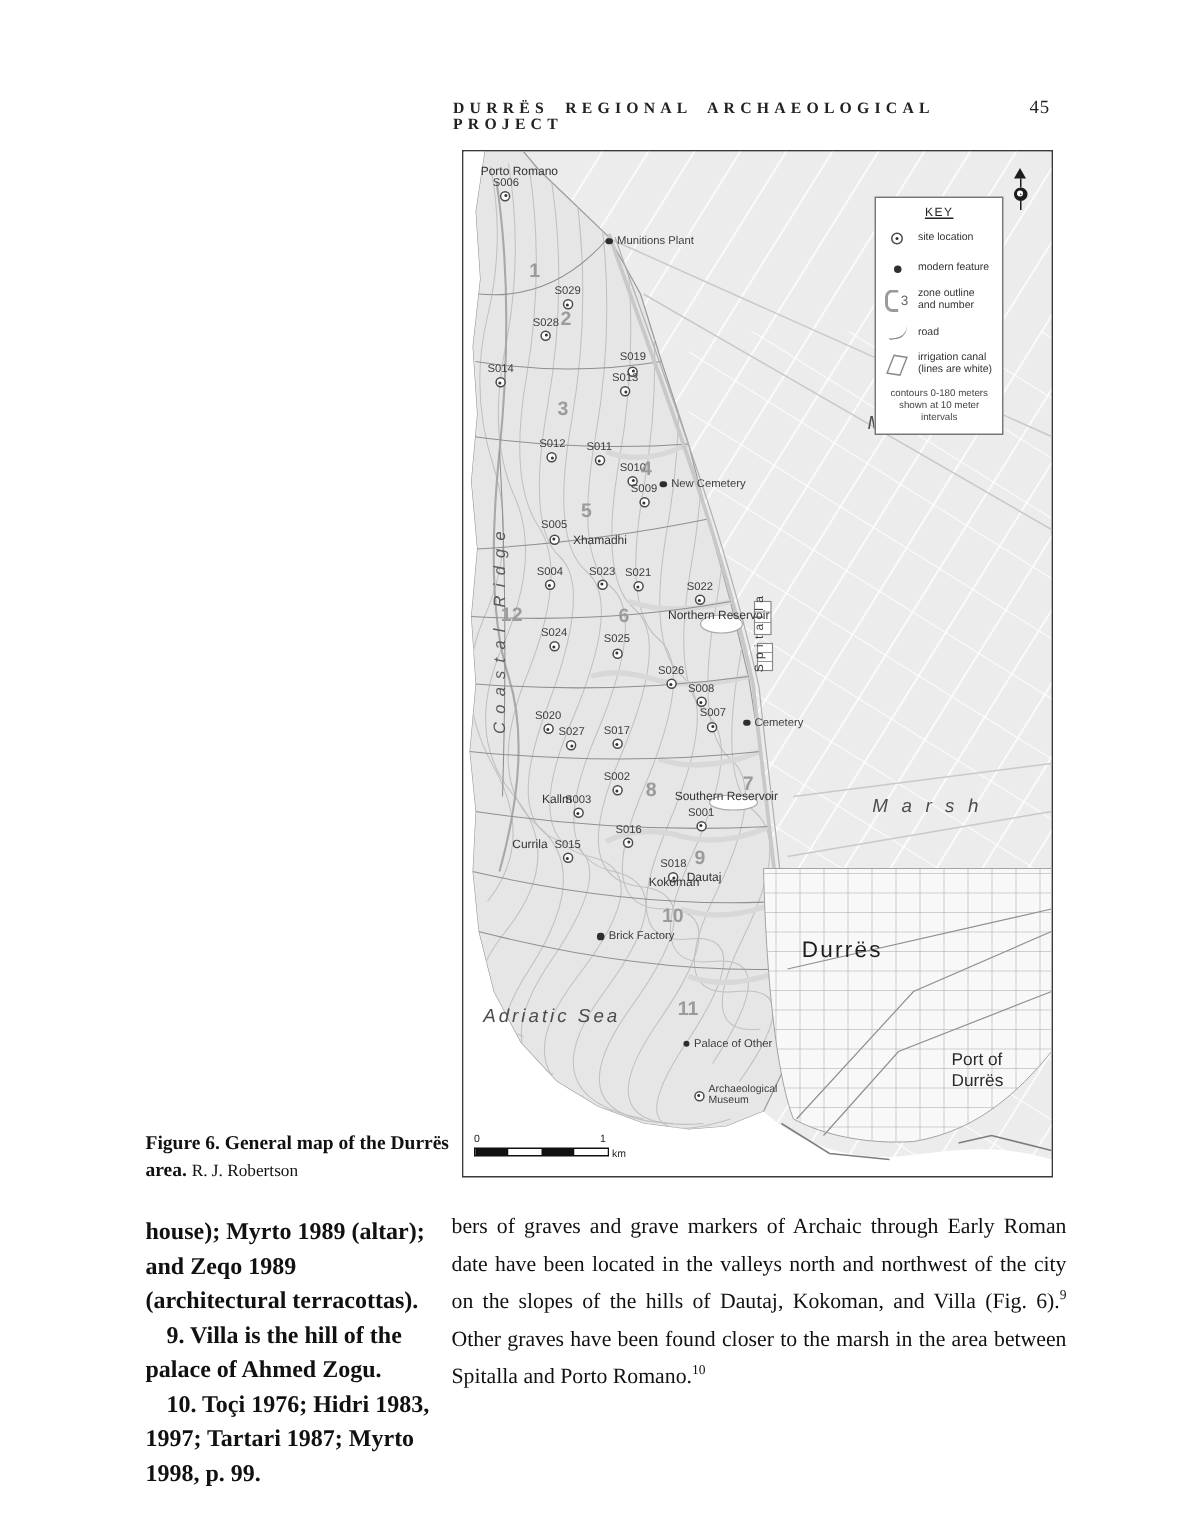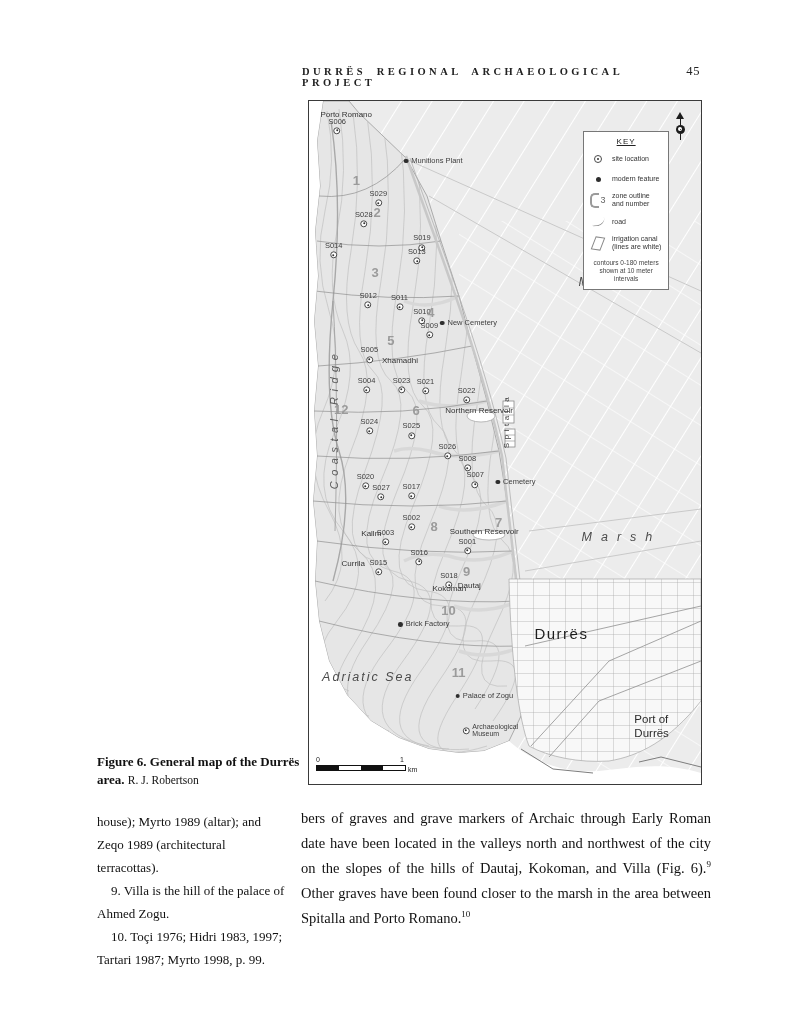--- a/index.html
+++ b/index.html
@@ -93,22 +93,22 @@
   .scalebar .bar{display:flex;width:88px;height:4px;border:1px solid #111;}
   .scalebar .bar b{flex:1;}
   .scalebar .bar b:nth-child(odd){background:#111;}
   .scalebar .bar b:nth-child(even){background:#fff;}
   .scalebar .unit{position:absolute;left:92px;top:10px;}
 
   
   .caption{position:absolute;left:97px;top:753px;width:205px;font-size:13px;line-height:1.35;color:#111;}
   .caption .cb{font-weight:700;}
   .caption .cc{font-size:11.5px;font-weight:400;}
-  .footnotes{position:absolute;left:97px;top:810px;width:192px;font-size:13px;line-height:23px;
-             color:#111;}
+  .footnotes{position:absolute;left:97px;top:810px;width:192px;font-size:16px;line-height:23px;
+             color:#111;font-weight:bold;}
   .footnotes .fn{text-indent:14px;}
   .bodytext{position:absolute;left:301px;top:806px;width:410px;font-size:14.5px;line-height:25px;
             text-align:justify;color:#111;}
   .bodytext .seg.sup{font-size:9px;vertical-align:6px;line-height:0;}
 </style>
 </head>
 <body>
 
 <div class="page">
 
@@ -351,21 +351,21 @@
         </div>
         <div class="mlabel modern" style="left: 48%; top: 55.8%;">
           <span class="mtxt">Cemetery</span>
           <span class="mk"></span>
         </div>
         <div class="mlabel modern" style="left: 23.3%; top: 76.6%;">
           <span class="mtxt">Brick Factory</span>
           <span class="mk"></span>
         </div>
         <div class="mlabel modern" style="left: 37.9%; top: 87.1%;">
-          <span class="mtxt">Palace of Zogu</span>
+          <span class="mtxt">Palace of Other</span>
           <span class="mk"></span>
         </div>
         <div class="mlabel poi" style="left: 40.7%; top: 92.2%;">
           <span class="mtxt">Archaeological Museum</span>
           <span class="mk"></span>
         </div>
         <div class="mlabel place" style="left: 9.5%; top: 2%;">
           <span class="mtxt">Porto Romano</span>
 
         </div>
@@ -394,21 +394,21 @@
 
         </div>
         <div class="mlabel place" style="left: 40.9%; top: 71%;">
           <span class="mtxt">Dautaj</span>
 
         </div>
         <div class="mlabel place city" style="left: 64.4%; top: 78%;">
           <span class="mtxt">Durrës</span>
 
         </div>
-        <div class="mlabel place port" style="left: 83%; top: 89.8%; margin-top: 12px;">
+        <div class="mlabel place port" style="left: 83%; top: 89.8%;">
           <span class="mtxt">Port of Durrës</span>
 
         </div>
         <div class="mlabel place vertical spit" style="left: 50.6%; top: 46.9%;">
           <span class="mtxt">Spitalla</span>
 
         </div>
         <div class="mlabel area marsh" style="left: 78.9%; top: 26.7%;">
           <span class="mtxt">Marsh</span>
 

